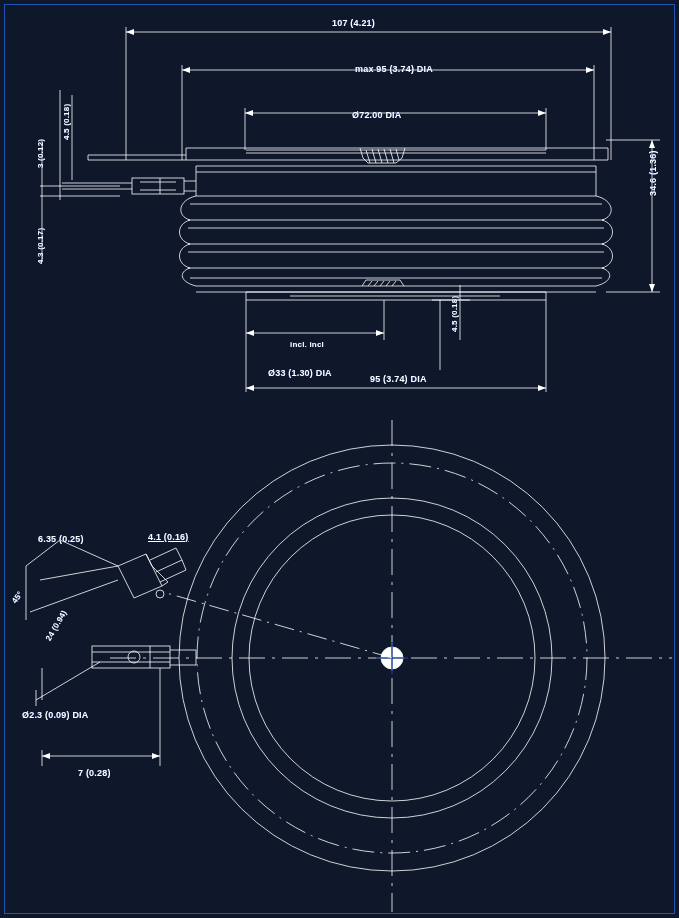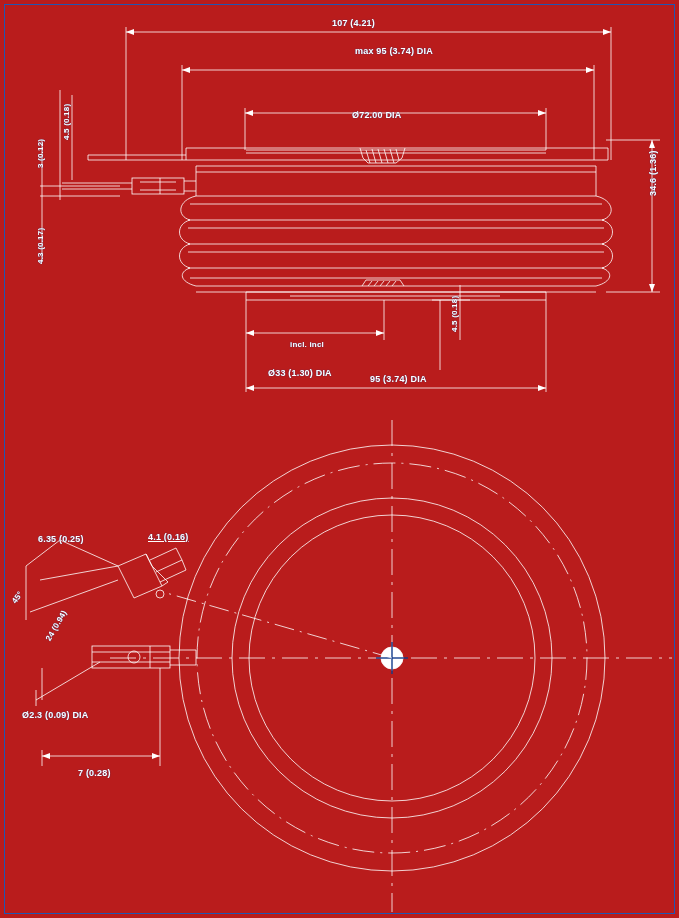--- a/index.html
+++ b/index.html
@@ -5,21 +5,21 @@
   html, body {
     margin: 0;
     padding: 0;
     background: #ffffff;
     font-family: "Liberation Sans", sans-serif;
   }
   #sheet {
     position: relative;
     width: 679px;
     height: 918px;
-    background: #b91c1c;
+    background: #0f172a;
     overflow: hidden;
   }
   .border-frame {
     position: absolute;
     left: 4px;
     top: 4px;
     width: 671px;
     height: 910px;
     border: 1px solid #1f56b4;
     box-sizing: border-box;
@@ -244,21 +244,21 @@
         <polygon points="42,756 50,753 50,759" fill="#ffffff" stroke="none"></polygon>
         <polygon points="160,756 152,753 152,759" fill="#ffffff" stroke="none"></polygon>
         <line x1="26" y1="566" x2="60" y2="540"></line>
         <line x1="26" y1="566" x2="26" y2="620"></line>
       </g>
 
     </g>
   </svg>
 
   <div class="dimtext" style="left:332px; top:18px;">107 (4.21)</div>
-  <div class="dimtext" style="left:336px; top:46px;padding-left:19px;">max 95 (3.74) DIA</div>
+  <div class="dimtext" style="left:336px; top:64px;padding-left:19px;">max 95 (3.74) DIA</div>
   <div class="dimtext" style="left:352px; top:110px;">Ø72.00 DIA</div>
 
   <div class="dimtext" style="left:648px; top:196px; transform: rotate(-90deg); transform-origin: left top;">34.6 (1.36)</div>
 
   <div class="dimtext small" style="left:36px; top:168px; transform: rotate(-90deg); transform-origin: left top;">3 (0.12)</div>
   <div class="dimtext small" style="left:62px; top:140px; transform: rotate(-90deg); transform-origin: left top;">4.5 (0.18)</div>
   <div class="dimtext small" style="left:36px; top:264px; transform: rotate(-90deg); transform-origin: left top;">4.3 (0.17)</div>
 
   <div class="dimtext" style="left:268px; top:320px;margin-top:48px;">Ø33 (1.30) DIA</div>
   <div class="dimtext small" style="left:290px; top:340px;">incl. incl</div>

